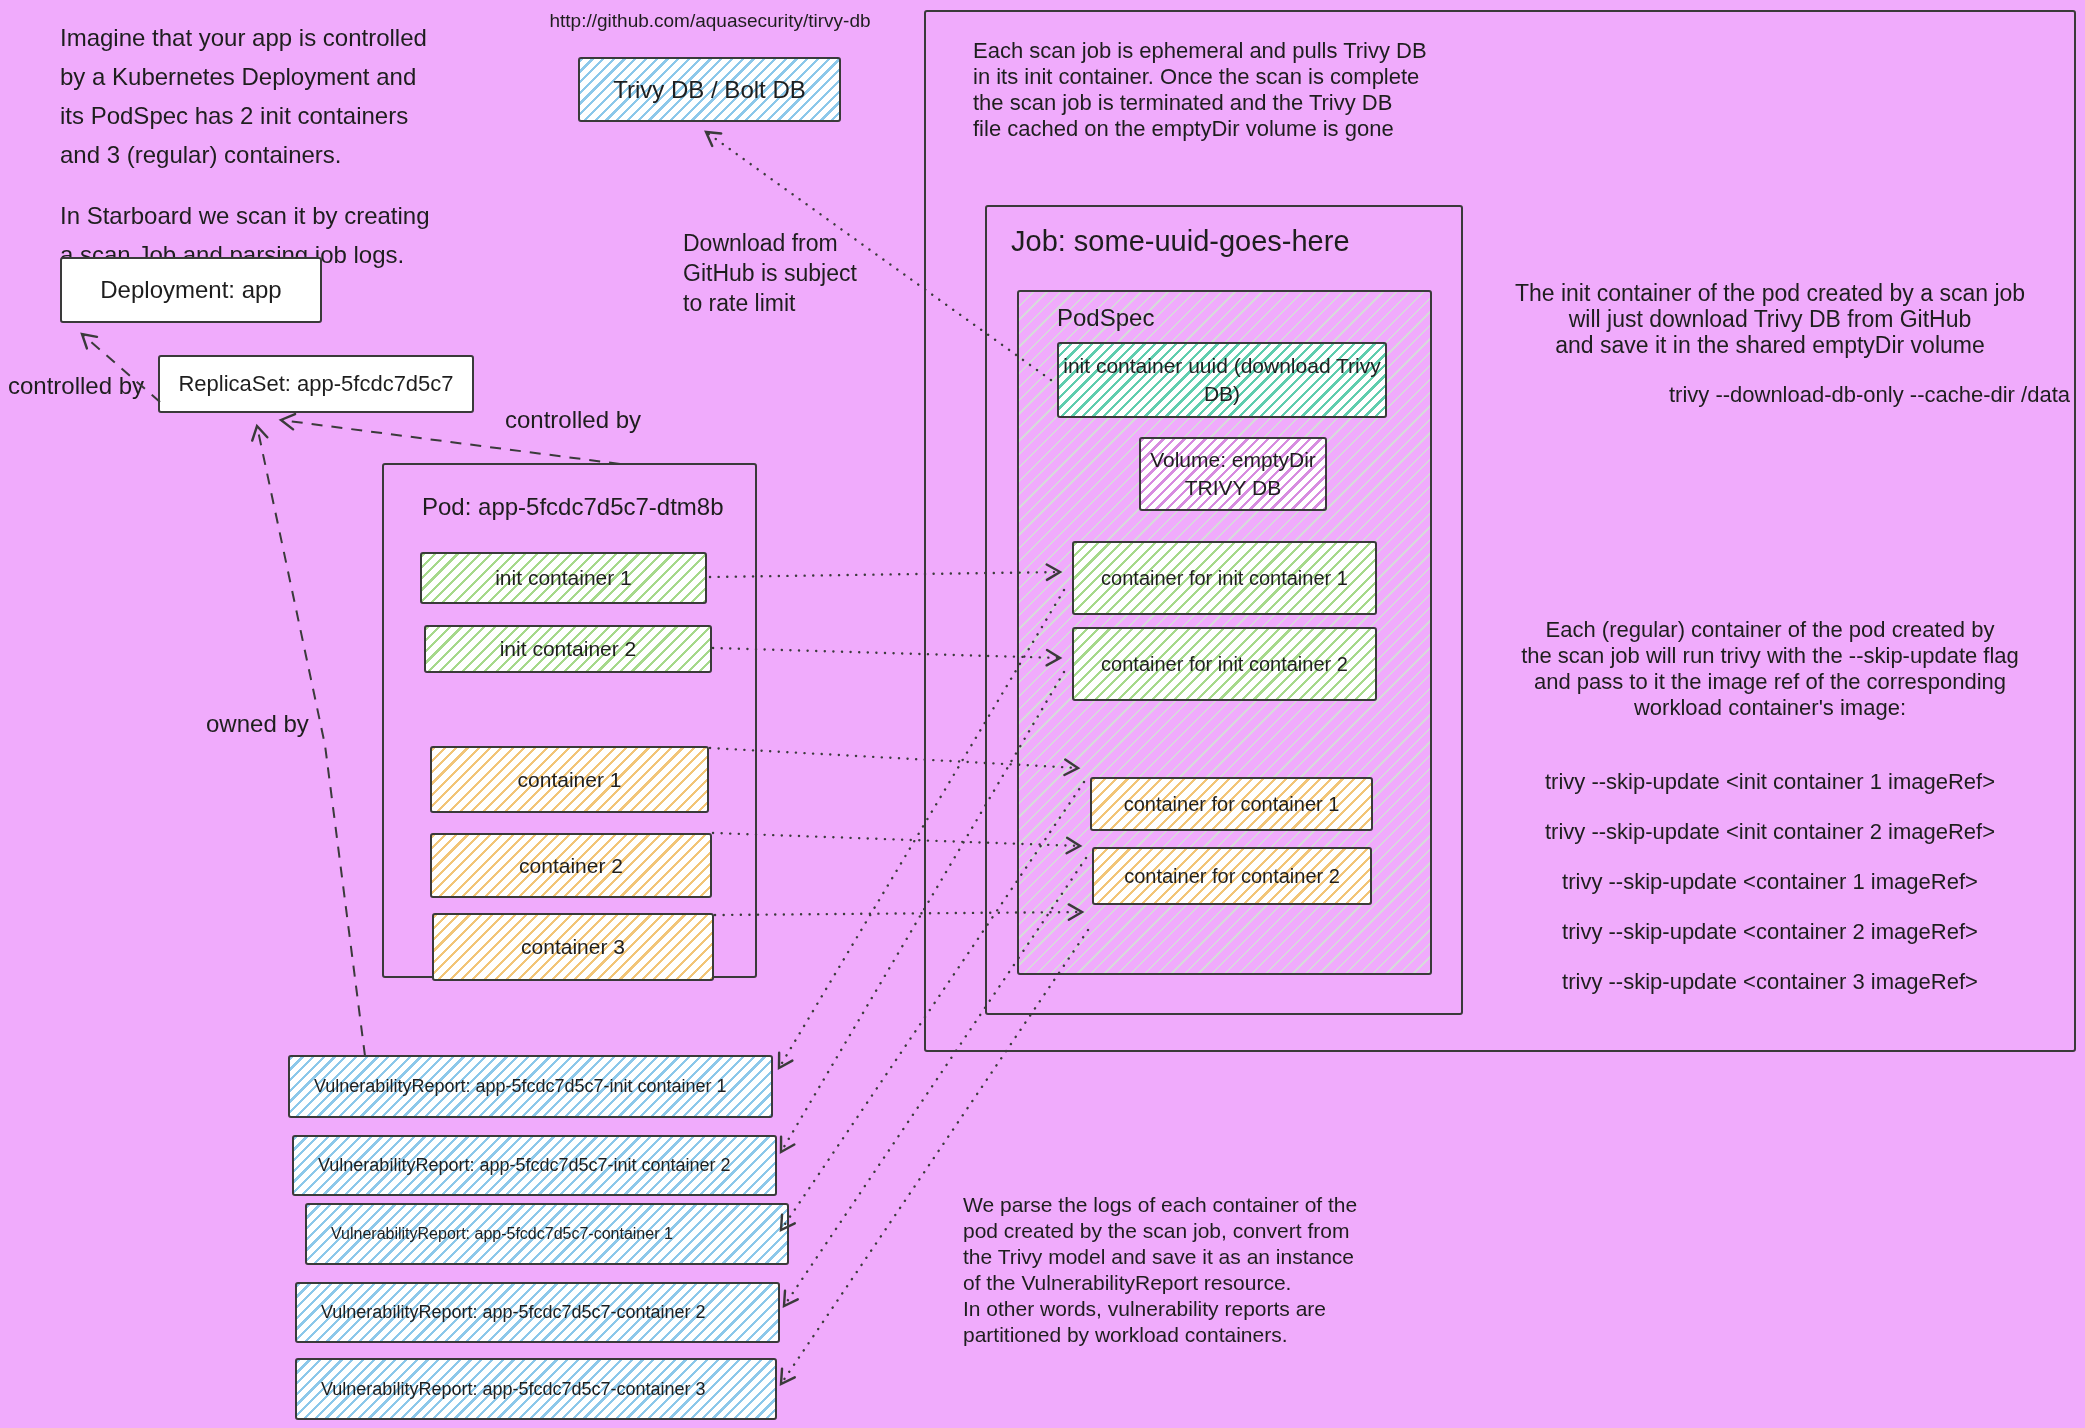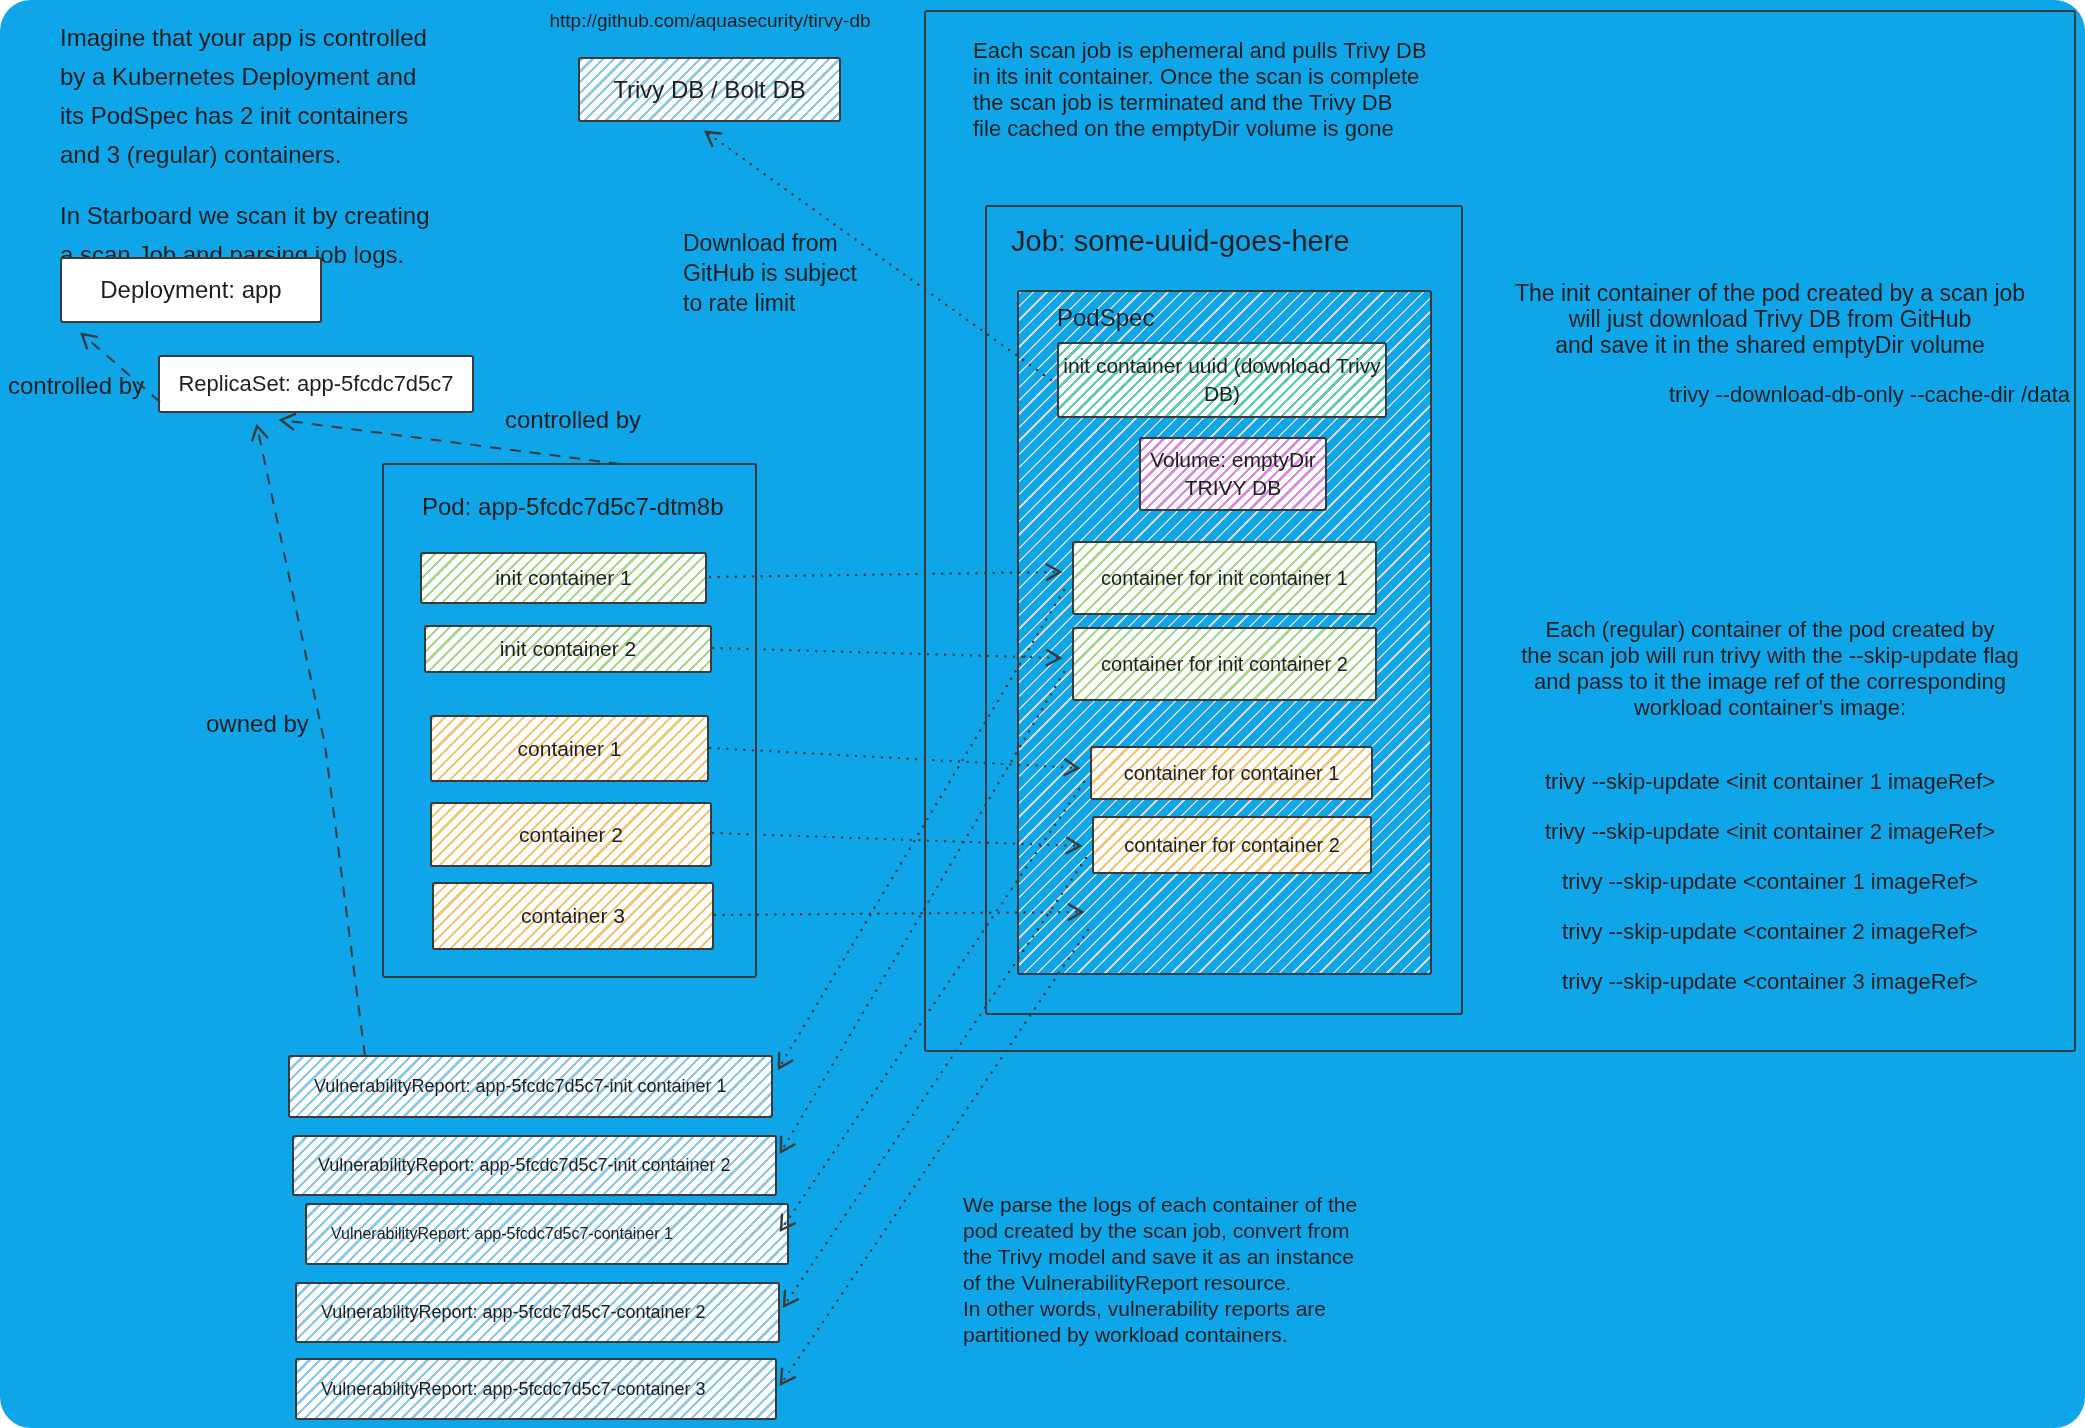--- a/index.html
+++ b/index.html
@@ -8,36 +8,36 @@
     --c-blue_hatch:#8cc8ea;
     --c-green_hatch:#a6d98b;
     --c-yellow_hatch:#f2c577;
     --c-teal_hatch:#5fcdae;
     --c-purple_hatch:#d78ce0;
     --c-gray_hatch:#d7d9db;
   }
   *{box-sizing:border-box;}
   body{margin:0;background:#fff;}
   .canvas{
-    position:relative;width:2085px;height:1428px;background:#0ea5e9;overflow:hidden;
-    font-family:"Liberation Sans", sans-serif;color:var(--c-text);border-radius:31px;
+    position:relative;width:2085px;height:1428px;background:#f0abfc;overflow:hidden;
+    font-family:"Liberation Sans", sans-serif;color:var(--c-text);
   }
   .t{position:absolute;white-space:pre-line;}
   .box{
     position:absolute;border:2px solid var(--c-stroke);border-radius:3px;
     display:flex;align-items:center;justify-content:center;text-align:center;
     background-color:#fff;
   }
   .frame{
     position:absolute;border:2px solid var(--c-stroke);border-radius:3px;
     background:transparent;
   }
   .hatch-blue{background-image:repeating-linear-gradient(135deg,var(--c-blue_hatch) 0 2.3px,transparent 2.3px 7.6px);}
   .hatch-green{background-image:repeating-linear-gradient(135deg,var(--c-green_hatch) 0 2.2px,transparent 2.2px 8px);}
-  .hatch-yellow{background-image:repeating-linear-gradient(135deg,var(--c-yellow_hatch) 0 2.2px,transparent 2.2px 8px);}
+  .hatch-yellow{background-image:repeating-linear-gradient(135deg,var(--c-yellow_hatch) 0 2.2px,transparent 2.2px 8px);margin-top:31px;}
   .hatch-teal{background-image:repeating-linear-gradient(135deg,var(--c-teal_hatch) 0 2.4px,transparent 2.4px 7.4px);}
   .hatch-purple{background-image:repeating-linear-gradient(135deg,var(--c-purple_hatch) 0 2.4px,transparent 2.4px 7.4px);}
   .hatch-gray{background-image:repeating-linear-gradient(135deg,var(--c-gray_hatch) 0 1.6px,transparent 1.6px 9.5px);}
   .left{justify-content:flex-start;text-align:left;}
   svg.connectors{position:absolute;left:0;top:0;width:2085px;height:1428px;z-index:6;pointer-events:none;}
   .dash{stroke:var(--c-stroke);stroke-width:2;fill:none;stroke-dasharray:11 9;}
   .dots{stroke:var(--c-stroke);stroke-width:2.4;fill:none;stroke-dasharray:0.1 8.5;stroke-linecap:round;}
 </style>
 </head>
 <body>

